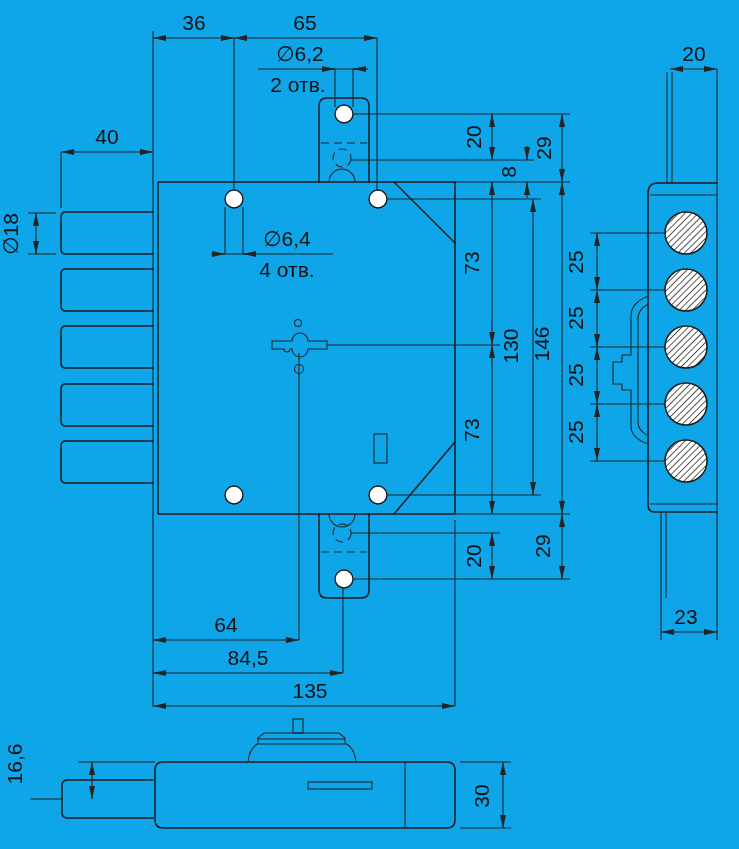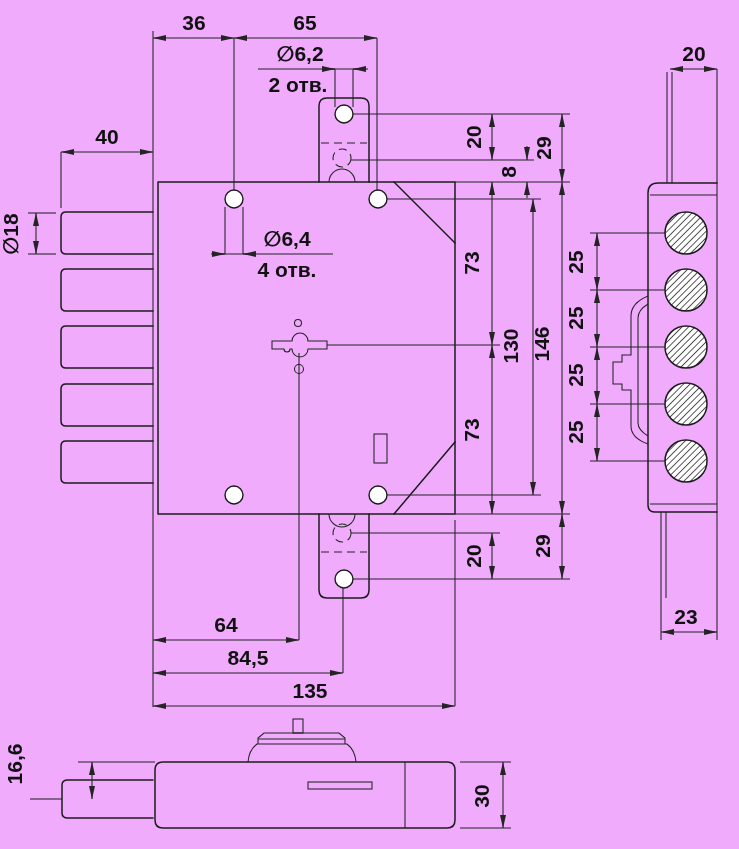--- a/index.html
+++ b/index.html
@@ -1,16 +1,16 @@
 <!DOCTYPE html>
 <html><head>
 <meta charset="utf-8">
 <style>
   html,body{margin:0;padding:0;background:#ffffff;}
-  .stage{width:739px;height:849px;position:relative;background:#f0abfc;font-weight:bold;}
+  .stage{width:739px;height:849px;position:relative;background:#0ea5e9;}
   svg{display:block;}
   .ol{fill:none;stroke:#1c1c1c;stroke-width:1.5;stroke-linejoin:round;stroke-linecap:round;}
   .th{fill:none;stroke:#242424;stroke-width:1.05;}
   .dash{fill:none;stroke:#242424;stroke-width:1.05;stroke-dasharray:8 5;}
   .dim{fill:none;stroke:#242424;stroke-width:1.05;marker-start:url(#arr);marker-end:url(#arr);}
   .dimE{fill:none;stroke:#242424;stroke-width:1.05;marker-end:url(#arr);}
   .hole{fill:#ffffff;stroke:#1c1c1c;stroke-width:1.4;}
   .bolt-sec{fill:url(#hatch);stroke:#1c1c1c;stroke-width:1.5;}
   text{font-family:"Liberation Sans","DejaVu Sans",sans-serif;font-size:21px;fill:#111111;}
   .t{text-anchor:middle;}

